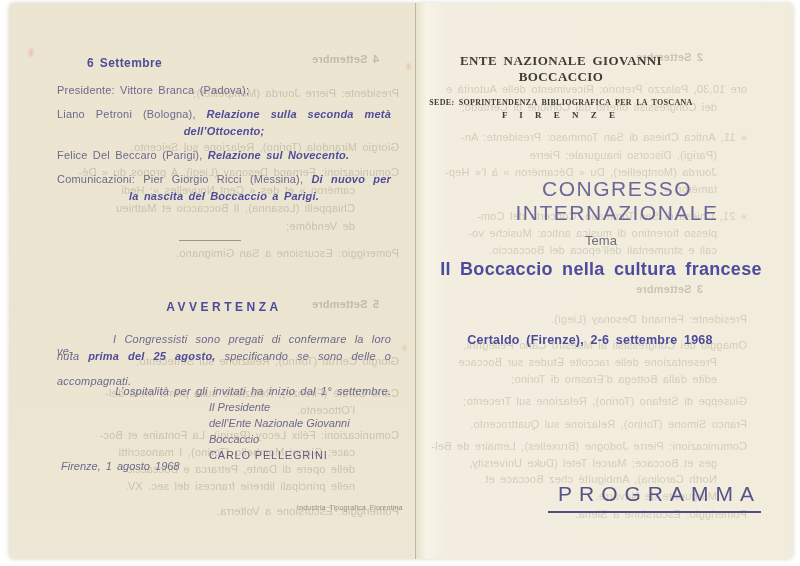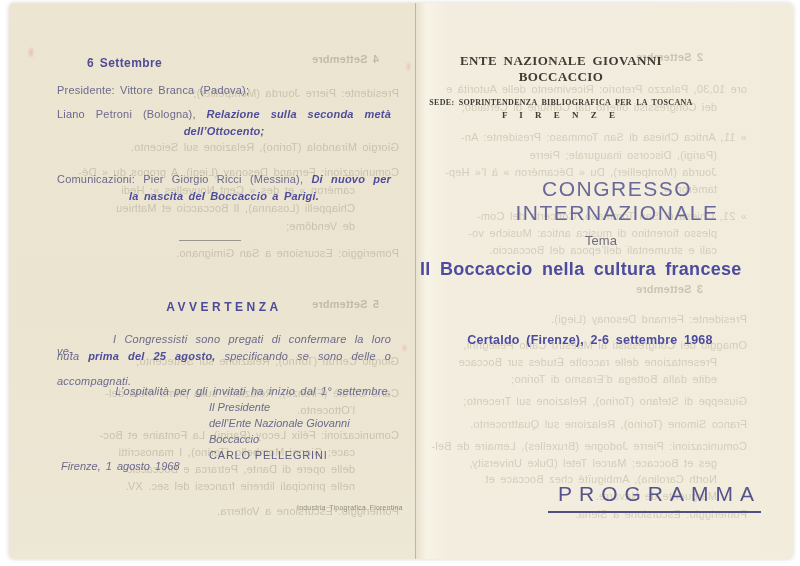--- a/index.html
+++ b/index.html
@@ -52,21 +52,21 @@
   
   .org{position:absolute;left:0;top:50px;width:292px;text-align:center;
     color:#403c35;font-family:"Liberation Serif",serif}
   .org-1{margin:0;font-size:13px;font-weight:bold;letter-spacing:.4px;word-spacing:3px}
   .org-2{margin:13px 0 0;font-size:8px;font-weight:bold;letter-spacing:.3px;word-spacing:2px}
   .org-3{margin:3px 9px 0;font-size:9px;font-weight:bold;letter-spacing:5px}
   .congress{position:absolute;left:21px;top:174px;width:362px;margin:0;text-align:center;
     font-size:21px;font-weight:normal;color:#6a6899;letter-spacing:1.5px;word-spacing:5px}
   .tema{position:absolute;left:5px;top:230px;width:362px;text-align:center;
     font-size:13px;color:#6e6c7a}
-  .theme{position:absolute;left:5px;top:256px;width:362px;margin:0;text-align:left;
+  .theme{position:absolute;left:5px;top:256px;width:362px;margin:0;text-align:center;
     font-size:18px;font-weight:bold;color:#4d4b9d;letter-spacing:.3px;word-spacing:4px}
   .placedate{position:absolute;left:0;top:330px;width:350px;text-align:center;
     font-size:12.5px;font-weight:bold;color:#4d4b9d;word-spacing:3px;letter-spacing:.2px}
   .programma{position:absolute;right:32px;top:479px;font-size:21px;color:#55538a;
     letter-spacing:7px;border-bottom:2px solid #504e82;padding:0 0 5px 10px;white-space:nowrap}
 
   
   .speck{position:absolute;border-radius:50%;background:#e6a59e;opacity:.5;filter:blur(1px)}
   #sp1{left:20px;top:45px;width:4px;height:9px}
   #sp2{left:398px;top:60px;width:3px;height:7px}
@@ -96,20 +96,21 @@
         <div class="ghost-line" style="left: 60px; top: 460px;">delle opere di Dante, Petrarca e Boccaccio</div>
         <div class="ghost-line" style="left: 60px; top: 477px;">nelle principali librerie francesi del sec. XV.</div>
         <div class="ghost-line" style="left: 16px; top: 502px;">Pomeriggio: Escursione a Volterra.</div>
       </div>
 
     <h2 class="day">6 Settembre</h2>
 
     <p class="bl" id="l1"><span>Presidente: Vittore Branca (Padova);</span></p>
     <p class="bl jf" id="l2"><span>Liano Petroni (Bologna), </span><span class="b i">Relazione sulla seconda metà</span></p>
     <p class="bl ctr" id="l3"><span class="b i">dell’Ottocento;</span></p>
+    <p class="bl" id="l4"><span>Felice Del Beccaro (Parigi), </span><span class="b i">Relazione sul Novecento.</span></p>
     <p class="bl jf" id="l5"><span>Comunicazioni: Pier Giorgio Ricci (Messina), </span><span class="b i">Di nuovo per</span></p>
     <p class="bl ctr" id="l6"><span class="b i">la nascita del Boccaccio a Parigi.</span></p>
 
     <div class="rule"></div>
 
     <h3 class="avv">AVVERTENZA</h3>
     <p class="bl notice jf" id="n1"><span>I Congressisti sono pregati di confermare la loro ve-</span></p>
     <p class="bl notice jf" id="n2"><span>nuta </span><span class="b">prima del 25 agosto,</span><span> specificando se sono delle o</span></p>
     <p class="bl notice" id="n3"><span>accompagnati.</span></p>
     <p class="bl notice" id="n4"><span>L’ospitalità per gli invitati ha inizio dal 1° settembre.</span></p>

